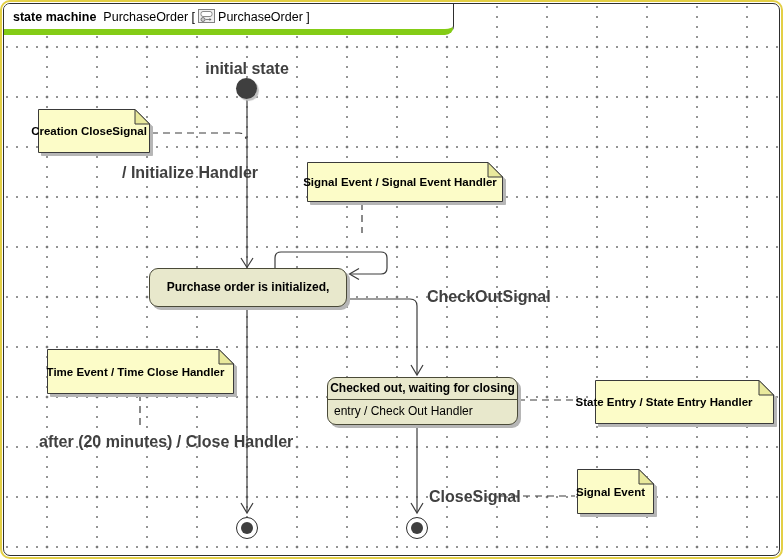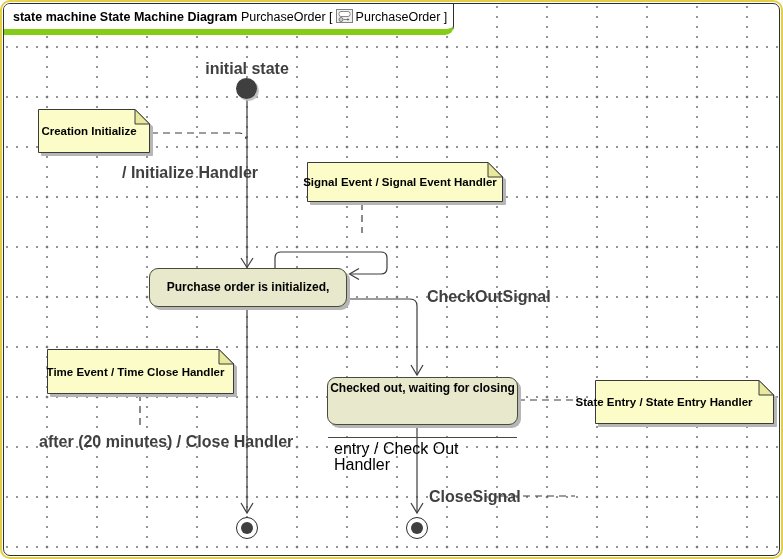--- a/index.html
+++ b/index.html
@@ -47,21 +47,21 @@
   }
   .state{
     position:absolute;z-index:4;background:#e8e8cc;border:1px solid #4a4a38;
     border-radius:9px;box-shadow:3px 3px 0 #b6b6b6;color:#000;
   }
   .state .title{
     font-weight:bold;font-size:12px;text-align:center;line-height:15px;
     display:flex;flex-direction:column;justify-content:center;
   }
   .state .entry{
-    font-size:16px;border-top:1px solid #4a4a38;padding:3px 0 0 6px;line-height:16px;margin-top:38px;
+    font-size:12px;border-top:1px solid #4a4a38;padding:3px 0 0 6px;line-height:16px;
   }
   .node-initial{
     position:absolute;z-index:4;width:21px;height:21px;border-radius:50%;
     background:#3f3f3f;box-shadow:2px 2px 1px #c0c0c0;
   }
   .node-final{
     position:absolute;z-index:4;width:20px;height:20px;border-radius:50%;
     background:#fff;border:1.4px solid #2e2e2e;
     display:flex;align-items:center;justify-content:center;
   }
@@ -106,38 +106,38 @@
       </g>
       <g>
         <path class="dash" d="M514,396 H571"></path>
       </g>
       <g>
         <path class="dash" d="M495,492 H571"></path>
       </g>
     </svg>
 
     <div class="tab">
-      <b>state machine</b><b> </b><b>State Machine Diagram</b><span> </span><span>PurchaseOrder [</span><span class="icon"><svg width="17" height="14" viewBox="0 0 17 14">
+      <b>state machine</b><b> </b><span> </span><span>PurchaseOrder [</span><span class="icon"><svg width="17" height="14" viewBox="0 0 17 14">
             <rect x="0.5" y="0.5" width="16" height="13" fill="#f0f0f0" stroke="#808080"></rect>
             <rect x="3" y="2.5" width="11" height="5" rx="2" fill="#ffffff" stroke="#8a8a8a"></rect>
             <circle cx="5" cy="10.5" r="2" fill="#cccccc" stroke="#666666" stroke-width="0.8"></circle>
             <path d="M7.5,10.5 H13" stroke="#666666" stroke-width="0.8" fill="none"></path>
             <path d="M11.5,9 L13.5,10.5 L11.5,12 Z" fill="#666666"></path>
           </svg></span><span>PurchaseOrder</span><span> </span><span>]</span>
     </div>
 
     <div class="lbl" style="left:193px;top:56px;width:100px;text-align:center;">initial state</div>
     <div class="node-initial" style="left:232px;top:74px;"></div>
 
     <div class="note" style="left:34px;top:105px;width:112px;height:44px;">
       <svg width="116" height="48" viewBox="0 0 116 48">
           <path class="body" d="M0.5,0.5 H97 L111.5,15 V43.5 H0.5 Z"></path>
           <path class="fold" d="M97,0.5 V15 H111.5 Z"></path>
         </svg>
-      <div class="txt">Creation Initialize</div>
+      <div class="txt">Creation CloseSignal</div>
     </div>
 
     <div class="note" style="left:303px;top:158px;width:196px;height:40px;">
       <svg width="200" height="44" viewBox="0 0 200 44">
           <path class="body" d="M0.5,0.5 H181 L195.5,15 V39.5 H0.5 Z"></path>
           <path class="fold" d="M181,0.5 V15 H195.5 Z"></path>
         </svg>
       <div class="txt">Signal Event / Signal Event Handler</div>
     </div>
 
@@ -150,20 +150,27 @@
     </div>
 
     <div class="note" style="left:591px;top:376px;width:148px;height:44px;text-align:center;">
       <svg width="183" height="48" viewBox="0 0 183 48">
           <path class="body" d="M0.5,0.5 H164 L178.5,15 V43.5 H0.5 Z"></path>
           <path class="fold" d="M164,0.5 V15 H178.5 Z"></path>
         </svg>
       <div class="txt">State Entry / State Entry Handler</div>
     </div>
 
+    <div class="note" style="left:573px;top:465px;width:77px;height:45px;">
+      <svg width="81" height="49" viewBox="0 0 81 49">
+          <path class="body" d="M0.5,0.5 H62 L76.5,15 V44.5 H0.5 Z"></path>
+          <path class="fold" d="M62,0.5 V15 H76.5 Z"></path>
+        </svg>
+      <div class="txt">Signal Event</div>
+    </div>
 
     <div class="lbl" style="left:118px;top:160px;width:115px;text-align:right;">/ Initialize Handler</div>
     <div class="lbl" style="left:423px;top:284px;">CheckOutSignal</div>
     <div class="lbl" style="left:35px;top:429px;">after (20 minutes) / Close Handler</div>
     <div class="lbl" style="left:425px;top:484px;">CloseSignal</div>
 
     <div class="state" style="left:145px;top:264px;width:196px;height:37px;">
       <div class="title" style="height:100%;">
         <span>Purchase order is initialized,</span>
       </div>

